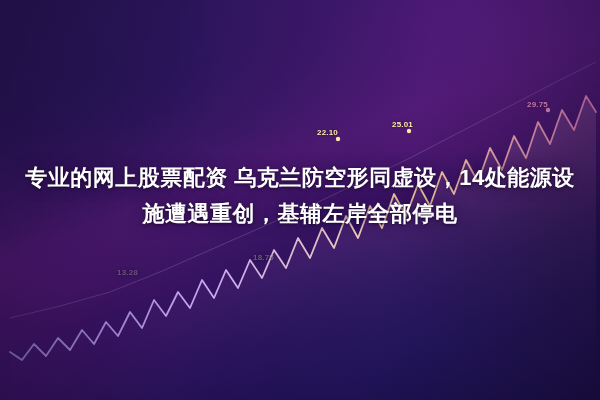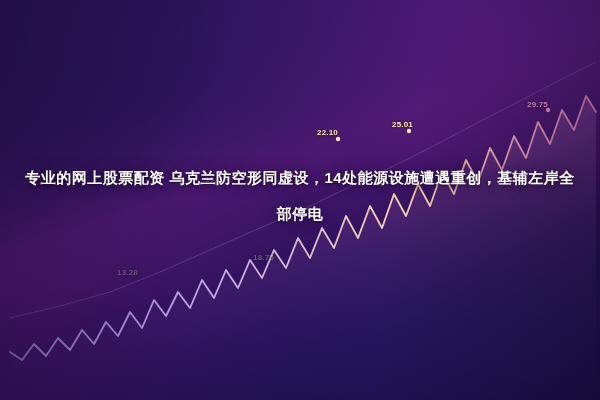--- a/index.html
+++ b/index.html
@@ -67,21 +67,21 @@
     top: 160px;
     width: 600px;
     padding: 0 18px;
     box-sizing: border-box;
     text-align: center;
     z-index: 6;
   }
   .headline {
     margin: 0;
     color: #ffffff;
-    font-size: 15px;
+    font-size: 22px;
     line-height: 36px;
     font-weight: bold;
     letter-spacing: 0.5px;
     text-shadow:
       0 1px 3px rgba(0,0,0,0.55),
       0 0 14px rgba(40,10,70,0.85);
   }
 </style>
 </head>
 <body>

